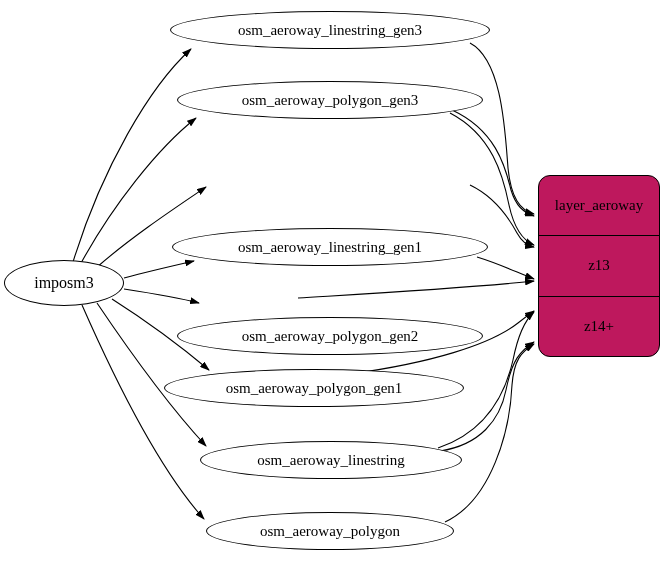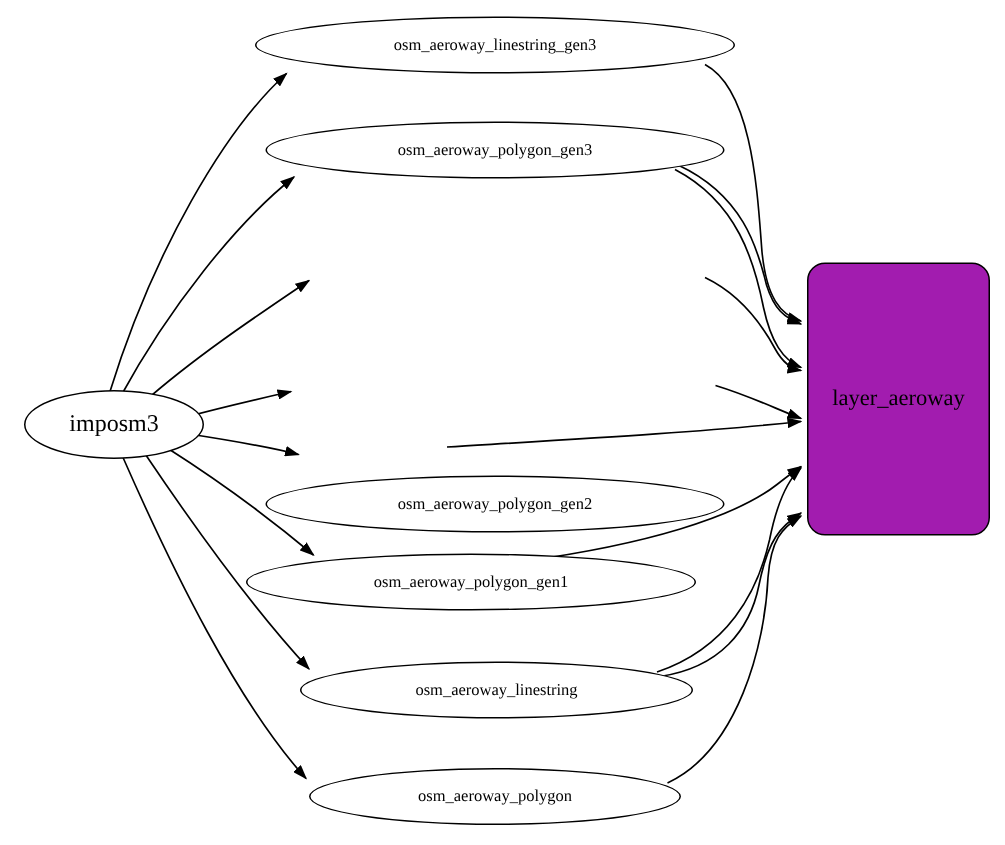--- a/index.html
+++ b/index.html
@@ -7,27 +7,27 @@
     position:relative; width:670px; height:563px; background:#ffffff;
     font-family:"Liberation Serif","DejaVu Serif",serif; color:#000;
     overflow:hidden;
   }
   svg.edge-layer { position:absolute; left:0; top:0; width:670px; height:563px; }
   svg.edge-layer path.edge { fill:none; stroke:#000; stroke-width:1.1px; }
   .enode {
     position:absolute; box-sizing:border-box;
     background:#ffffff; border:1px solid #000; border-radius:50%;
     display:flex; align-items:center; justify-content:center;
-    font-size:11px; line-height:1; white-space:nowrap;
+    font-size:15px; line-height:1; white-space:nowrap;
   }
   .enode.source { font-size:16px; }
   .record {
     position:absolute; box-sizing:border-box;
     left:538px; top:175px; width:122px; height:182px;
-    background:#a21caf; border:1.5px solid #000; border-radius:12px;
+    background:#be185d; border:1.5px solid #000; border-radius:12px;
     overflow:hidden; display:flex; flex-direction:column;
     font-size:15px;
   }
   .record .rrow {
     flex:1 1 0; display:flex; align-items:center; justify-content:center;
     border-top:1.5px solid #000; white-space:nowrap;
   }
   .record .rrow.first { border-top:none; }
 </style>
 </head>
@@ -56,42 +56,51 @@
     <path class="edge" d="M 450,113 C 492,135 503,175 509,205 C 514,228 522,240 534,245" marker-end="url(#ah)"></path>
     <path class="edge" d="M 470,185 C 495,197 510,220 517,233 C 522,242 528,246 534,247" marker-end="url(#ah)"></path>
     <path class="edge" d="M 477,257 C 500,264 516,272 534,279" marker-end="url(#ah)"></path>
     <path class="edge" d="M 298,298 C 380,293 470,288 534,281" marker-end="url(#ah)"></path>
     <path class="edge" d="M 350,374 C 430,363 490,345 518,323 C 527,316 531,313 534,311" marker-end="url(#ah)"></path>
     <path class="edge" d="M 438,448 C 485,432 505,395 513,360 C 518,335 525,320 534,312" marker-end="url(#ah)"></path>
     <path class="edge" d="M 440,451 C 480,445 500,420 506,390 C 512,360 520,351 534,342" marker-end="url(#ah)"></path>
     <path class="edge" d="M 445,522 C 492,500 510,430 512,385 C 514,360 521,352 534,344" marker-end="url(#ah)"></path>
   </svg>
 
-  <div class="enode source" style="left:16px; top:260px; width:120px; height:46px;">
+  <div class="enode source" style="left:4px; top:260px; width:120px; height:46px;">
     <span>imposm3</span>
   </div>
 
   <div class="enode" style="left:170px; top:11px;  width:320px; height:38px;">
     <span>osm_aeroway_linestring_gen3</span>
   </div>
   <div class="enode" style="left:177px; top:81px;  width:306px; height:38px;align-items:center;">
     <span>osm_aeroway_polygon_gen3</span>
+  </div>
+  <div class="enode" style="left:172px; top:228px; width:316px; height:38px;">
+    <span>osm_aeroway_linestring_gen1</span>
   </div>
   <div class="enode" style="left:177px; top:317px; width:306px; height:38px;">
     <span>osm_aeroway_polygon_gen2</span>
   </div>
   <div class="enode" style="left:164px; top:369px; width:300px; height:38px;">
     <span>osm_aeroway_polygon_gen1</span>
   </div>
   <div class="enode" style="left:200px; top:441px; width:262px; height:38px;">
     <span>osm_aeroway_linestring</span>
   </div>
   <div class="enode" style="left:206px; top:512px; width:248px; height:38px;">
     <span>osm_aeroway_polygon</span>
   </div>
 
   <div class="record">
     <div class="rrow first">
       <span>layer_aeroway</span>
     </div>
+    <div class="rrow">
+      <span>z13</span>
+    </div>
+    <div class="rrow">
+      <span>z14+</span>
+    </div>
   </div>
 
 </div>
 
 </body></html>

